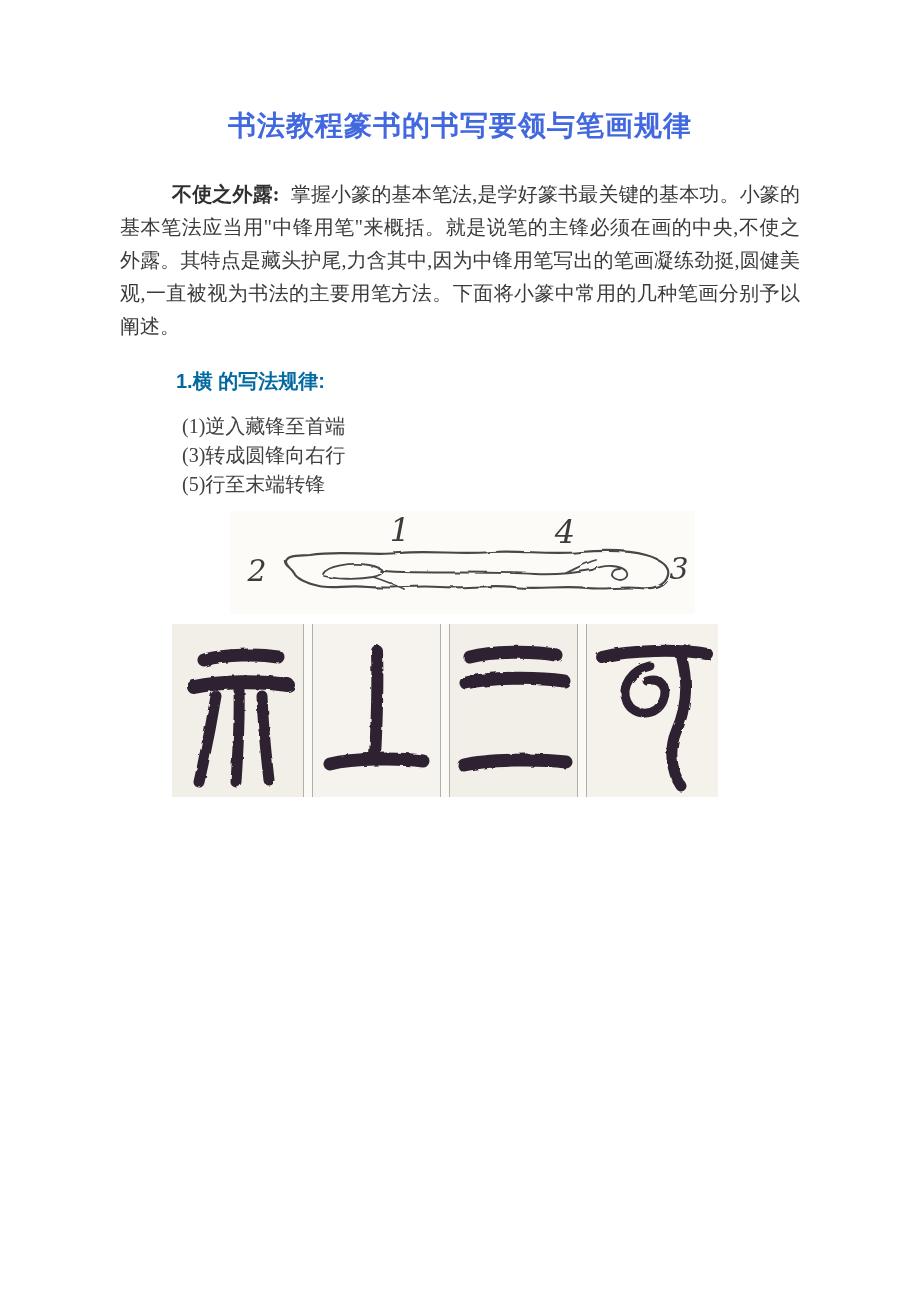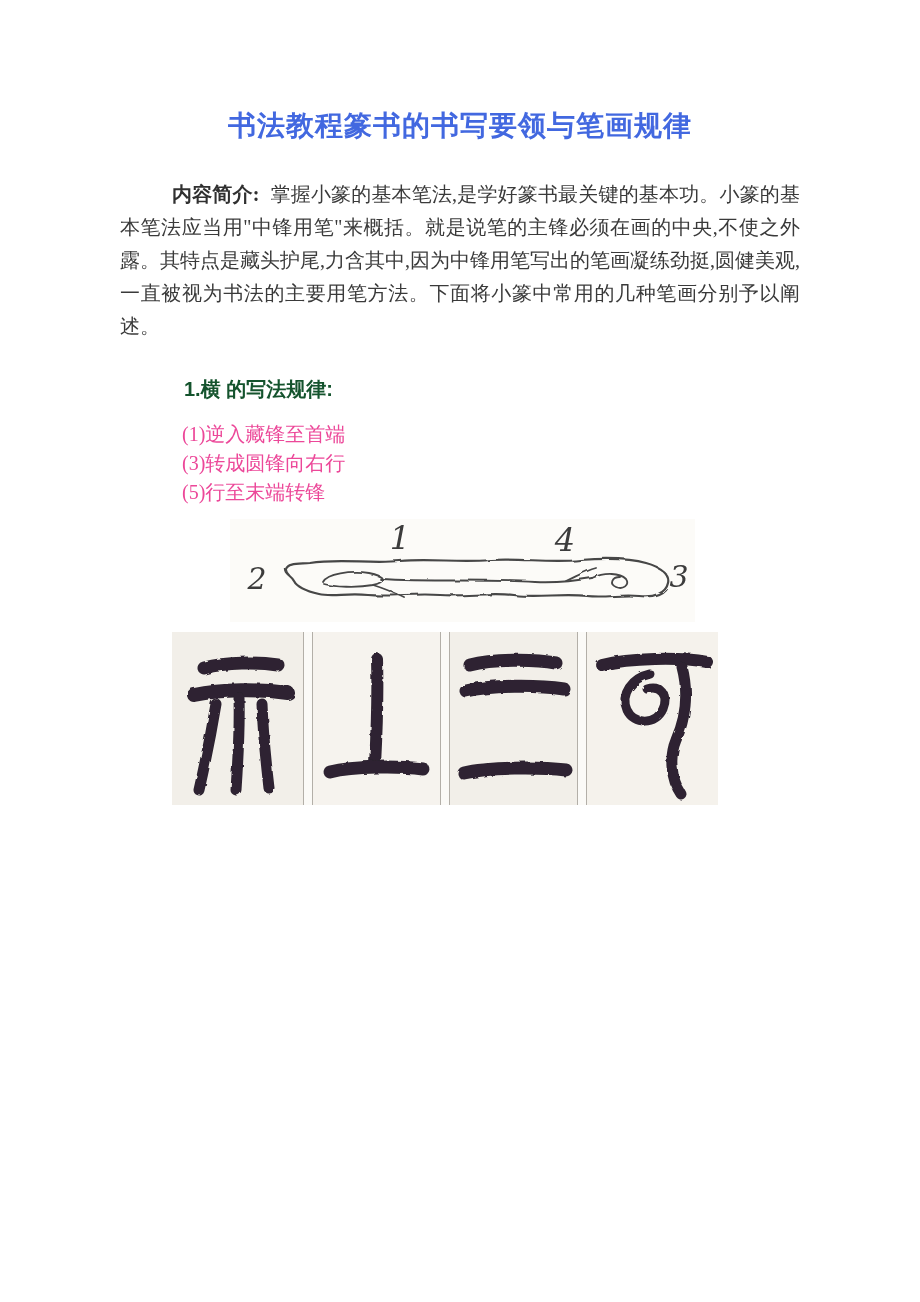--- a/index.html
+++ b/index.html
@@ -14,41 +14,41 @@
     font-size:28px;line-height:36px;font-weight:bold;
     color:#4268e0;text-align:center;letter-spacing:1px;
   }
   .intro{
     margin:0;font-size:20px;line-height:33px;color:#3a3a3a;
     text-align:justify;text-indent:2.6em;
   }
   .intro b{margin-right:.55em;color:#303030;}
   .section-heading{
     font-family:"Liberation Sans", sans-serif;
-    font-size:20px;line-height:28px;color:#14532d;
-    margin:8px;padding:24px 0 0 56px;font-weight:bold;
+    font-size:20px;line-height:28px;color:#0369a1;
+    margin:0;padding:24px 0 0 56px;font-weight:bold;
   }
-  .steps{margin:17px 0 0 62px;font-size:20px;color:#ec4899;}
+  .steps{margin:17px 0 0 62px;font-size:20px;color:#404040;}
   .step{line-height:29px;}
   .figure-diagram{margin:12px 0 0 110px;width:465px;height:103px;}
   .figure-examples{margin:10px 0 0 52px;width:546px;height:173px;}
   svg{display:block;}
   .hand-num{
     font-family:"DejaVu Serif", serif;font-style:italic;
     fill:#3c3c3c;
   }
 </style>
 </head>
 <body>
 
 <div class="page">
 
   <h1 class="title">书法教程篆书的书写要领与笔画规律</h1>
 
-  <p class="intro"><b>内容简介:</b><span>掌握小篆的基本笔法,是学好篆书最关键的基本功。小篆的基本笔法应当用"中锋用笔"来概括。就是说笔的主锋必须在画的中央,不使之外露。其特点是藏头护尾,力含其中,因为中锋用笔写出的笔画凝练劲挺,圆健美观,一直被视为书法的主要用笔方法。下面将小篆中常用的几种笔画分别予以阐述。</span></p>
+  <p class="intro"><b>不使之外露:</b><span>掌握小篆的基本笔法,是学好篆书最关键的基本功。小篆的基本笔法应当用"中锋用笔"来概括。就是说笔的主锋必须在画的中央,不使之外露。其特点是藏头护尾,力含其中,因为中锋用笔写出的笔画凝练劲挺,圆健美观,一直被视为书法的主要用笔方法。下面将小篆中常用的几种笔画分别予以阐述。</span></p>
 
   <h2 class="section-heading">1.横 的写法规律:</h2>
 
   <div class="steps">
     <div class="step">(1)逆入藏锋至首端</div>
     <div class="step">(3)转成圆锋向右行</div>
     <div class="step">(5)行至末端转锋</div>
   </div>
 
   <div class="figure-diagram">

